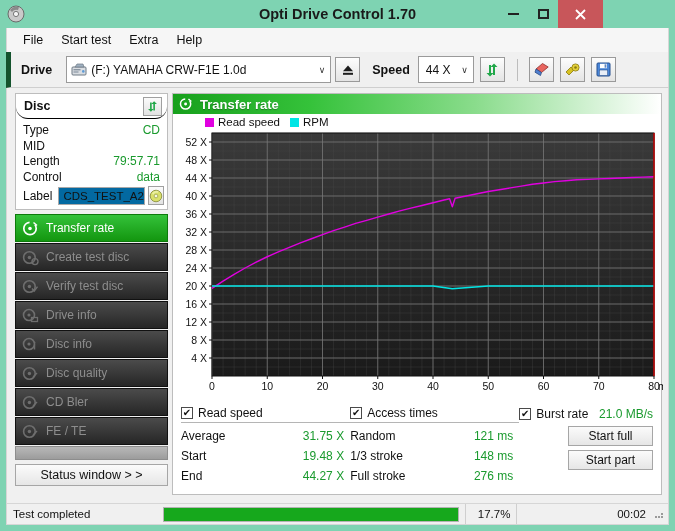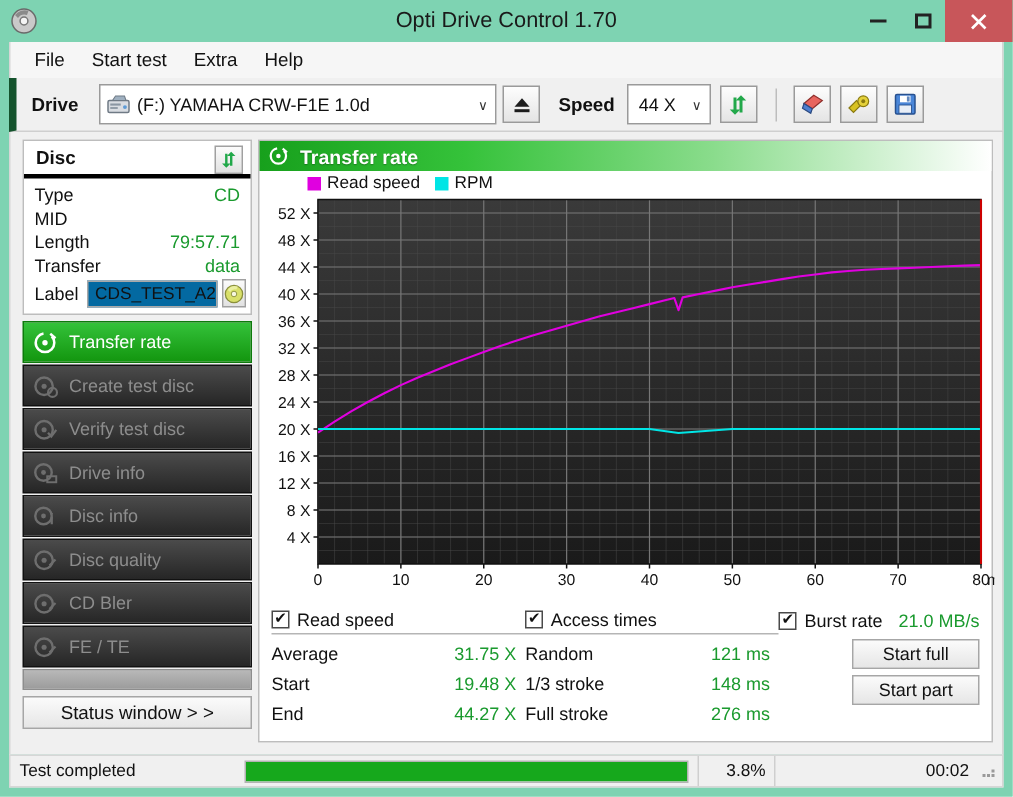--- a/index.html
+++ b/index.html
@@ -14,22 +14,23 @@
   
   .window {
     position: absolute; left: 0; top: 0;
     width: 675px; height: 531px;
     background: #7ed3b2;
   }
 
   
   .titlebar {
     position: absolute; left: 0; top: 0;
-    width: 675px; height: 28px;
+    width: 603px; height: 28px;
     background: #7ed3b2;
+    font-weight: bold;
   }
   .title-icon {
     position: absolute; left: 6px; top: 4px;
     width: 20px; height: 20px;
   }
   .title-text {
     position: absolute; left: 0; top: 0;
     width: 675px; height: 28px;
     line-height: 28px;
     text-align: center;
@@ -123,22 +124,22 @@
     position: absolute; left: 8px; top: 5px;
     width: 153px; height: 402px;
   }
   .disc-box {
     position: absolute; left: 0; top: 0;
     width: 153px; height: 117px;
     background: #fff;
     border: 1px solid #bdbdbd;
   }
   .disc-head {
-    height: 25px; border-bottom: 3px solid #000000;
-    display: flex; align-items: center; position: relative;
+    height: 25px; border-bottom: 1px solid #000000;
+    display: flex; align-items: center; position: relative; border-radius: 12px;
   }
   .disc-head-title {
     font-size: 12.5px; font-weight: bold; color: #111; margin-left: 8px;
   }
   .disc-refresh {
     position: absolute; right: 5px; top: 3px;
     width: 19px; height: 19px;
     border: 1px solid #a0a0a0;
     background: linear-gradient(#fbfbfb,#e2e2e2);
     display: flex; align-items: center; justify-content: center;
@@ -418,21 +419,21 @@
           </div>
           <div class="disc-row">
             <span class="k">MID</span>
             <span class="val"></span>
           </div>
           <div class="disc-row">
             <span class="k">Length</span>
             <span class="val">79:57.71</span>
           </div>
           <div class="disc-row">
-            <span class="k">Transfer</span>
+            <span class="k">Control</span>
             <span class="val">data</span>
           </div>
           <div class="label-row">
             <span class="k">Label</span>
             <div class="label-input">CDS_TEST_A2</div>
             <div class="label-btn">
               <svg width="14" height="14" viewBox="0 0 16 16">
                 <circle cx="8" cy="8" r="6.6" fill="#d9e06a" stroke="#8a8f3d"></circle>
                 <circle cx="8" cy="8" r="2.1" fill="#f6f7df" stroke="#8a8f3d" stroke-width=".7"></circle>
                 <path d="M3.3 5 A6.6 6.6 0 0 1 10.8 2.3 L9.8 4.6 A4.3 4.3 0 0 0 5 6.5 Z" fill="#eef2b0" opacity=".8"></path>
@@ -755,21 +756,21 @@
 
       </div>
     </div>
   </div>
 
   <div class="statusbar">
     <div class="sb-cell sb-text">Test completed</div>
     <div class="sb-prog">
       <div class="sb-prog-fill" id="progfill" style="width: 100%;"></div>
     </div>
-    <div class="sb-cell sb-pct">3.8%</div>
+    <div class="sb-cell sb-pct">17.7%</div>
     <div class="sb-cell sb-time">00:02</div>
     <span class="sb-grip">
       <svg width="14" height="14" viewBox="0 0 14 14">
         <g fill="#9a9a9a">
           <rect x="9" y="9" width="2" height="2"></rect>
             <rect x="6" y="9" width="2" height="2"></rect>
           <rect x="9" y="6" width="2" height="2"></rect>
             <rect x="3" y="9" width="2" height="2"></rect>
         </g>
       </svg>

